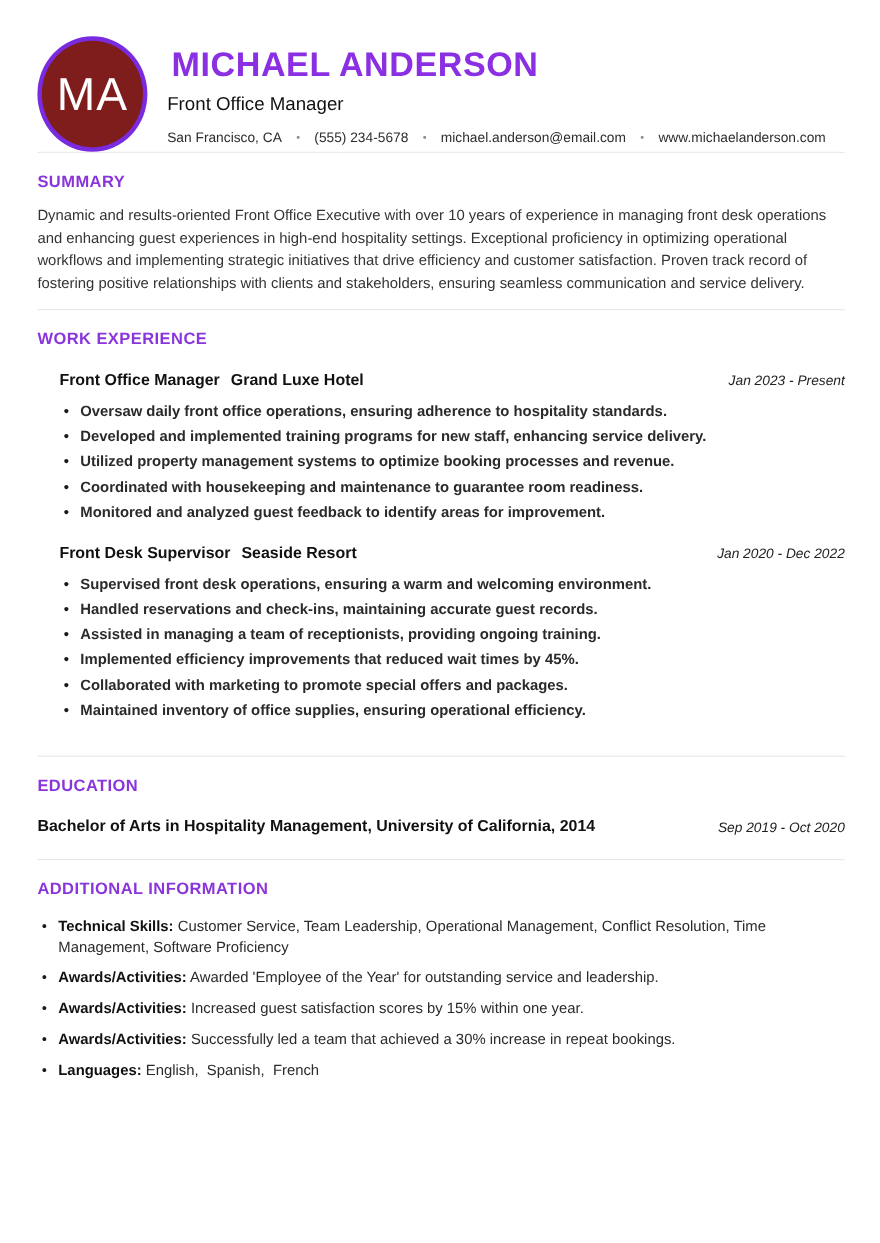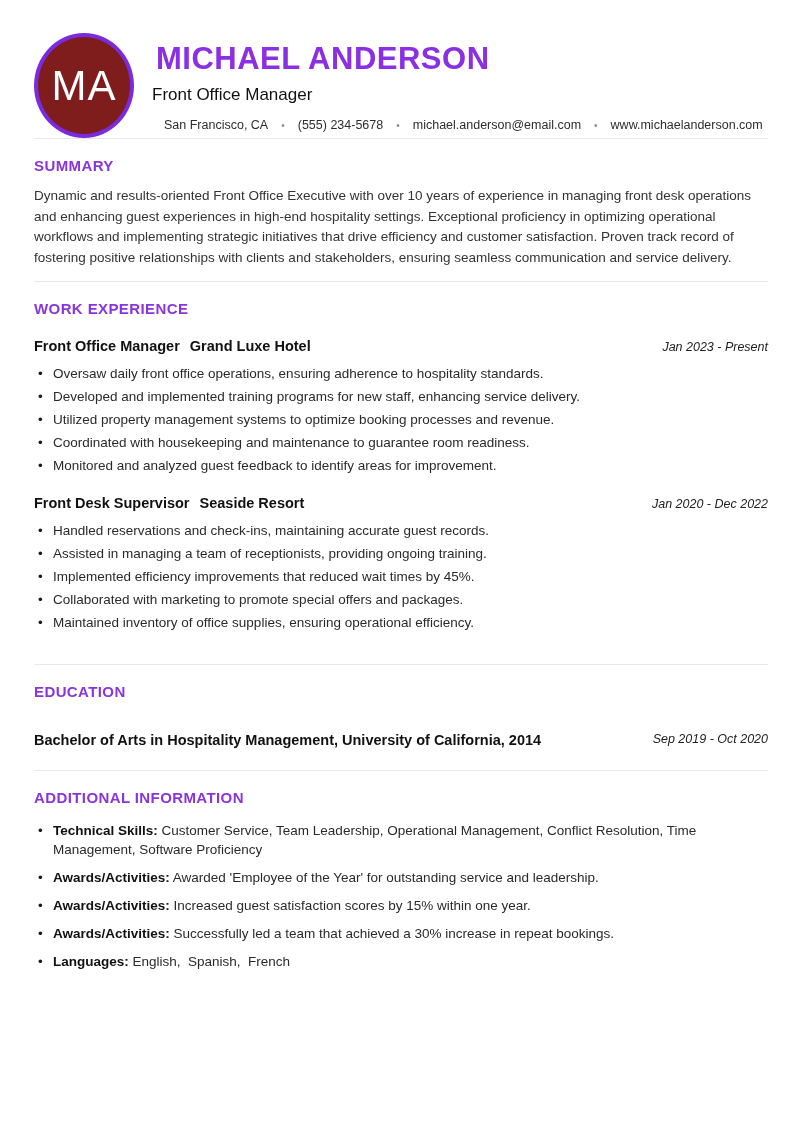--- a/index.html
+++ b/index.html
@@ -18,55 +18,55 @@
     display:flex;align-items:center;justify-content:center;
     flex:0 0 auto;
   }
   .avatar span{color:#ffffff;font-size:42px;font-weight:400;letter-spacing:1px;}
   .head-right{margin-left:18px;padding-top:5px;}
   .candidate-name{
     margin:4px;font-size:31px;font-weight:800;letter-spacing:.5px;
     color:#8b2fe3;line-height:1.1;
   }
   .candidate-title{margin-top:9px;font-size:17px;color:#111;font-weight:400;}
-  .contact-row{margin-top:13px;margin-left:12px;font-size:12.5px;color:#2d2d2d;display:flex;align-items:center;flex-wrap:wrap;}
+  .contact-row{margin-top:13px;margin-left:0;font-size:12.5px;color:#2d2d2d;display:flex;align-items:center;flex-wrap:wrap;}
   .contact-row .sep{color:#8a8a8a;font-size:10px;margin:0 13px;}
 
   hr.divider{border:none;border-top:1px solid #e8e8e8;margin:0;}
   .hr1{margin-top:14px;}
 
   
   .section-heading{
     margin:0;padding-top:18px;font-size:15px;font-weight:700;
     letter-spacing:.4px;color:#8a35db;
   }
   .summary-text{
     margin:12px 0 0 0;font-size:13.5px;line-height:20.6px;color:#333;
   }
   .section-gap{margin-top:13px;}
 
   
-  .job{margin-top:0;}
+  .job{margin-top:0;margin-left:20px;}
   .job-header{display:flex;justify-content:space-between;align-items:baseline;margin-top:21px;}
   .job-title-group{font-size:14.5px;font-weight:700;color:#111;}
   .job-company{margin-left:10px;}
   .job-dates,.edu-dates{font-size:12.5px;font-style:italic;color:#222;font-weight:400;white-space:nowrap;}
-  ul.bullets{list-style:none;margin:12px 0 0 0;padding:0;}
+  ul.bullets{list-style:none;margin:12px 0 0 0;padding:0;font-weight:bold;}
   ul.bullets li{
     position:relative;padding-left:19px;font-size:13.5px;color:#2a2a2a;
     line-height:16px;margin-bottom:7px;
   }
   ul.bullets li::before{
     content:"\2022";position:absolute;left:4px;top:0;color:#1a1a1a;
   }
   .job + .job{margin-top:11px;}
   .work-bottom-pad{height:26px;}
 
   
-  .edu-row{display:flex;justify-content:space-between;align-items:flex-start;margin-top:32px;}
+  .edu-row{display:flex;justify-content:space-between;align-items:flex-end;margin-top:20px;}
   .edu-degree{font-size:14.5px;font-weight:700;color:#111;}
   .edu-bottom-pad{height:22px;}
 
   
   ul.add-list{list-style:none;margin:15px 0 0 0;padding:0;}
   ul.add-list li{
     position:relative;padding-left:19px;font-size:13.5px;color:#2a2a2a;
     line-height:19px;margin-bottom:9px;
   }
   ul.add-list li::before{
@@ -129,20 +129,21 @@
   </div>
 
   <div class="job">
     <div class="job-header">
       <span class="job-title-group">
         <span>Front Desk Supervisor</span><span class="job-company">Seaside Resort</span>
       </span>
       <span class="job-dates">Jan 2020 - Dec 2022</span>
     </div>
     <ul class="bullets">
+            <li>Supervised front desk operations, ensuring a warm and welcoming environment.</li>
             <li>Handled reservations and check-ins, maintaining accurate guest records.</li>
             <li>Assisted in managing a team of receptionists, providing ongoing training.</li>
             <li>Implemented efficiency improvements that reduced wait times by 45%.</li>
             <li>Collaborated with marketing to promote special offers and packages.</li>
             <li>Maintained inventory of office supplies, ensuring operational efficiency.</li>
           </ul>
   </div>
 </div>
     <div class="work-bottom-pad"></div>
   </section>

